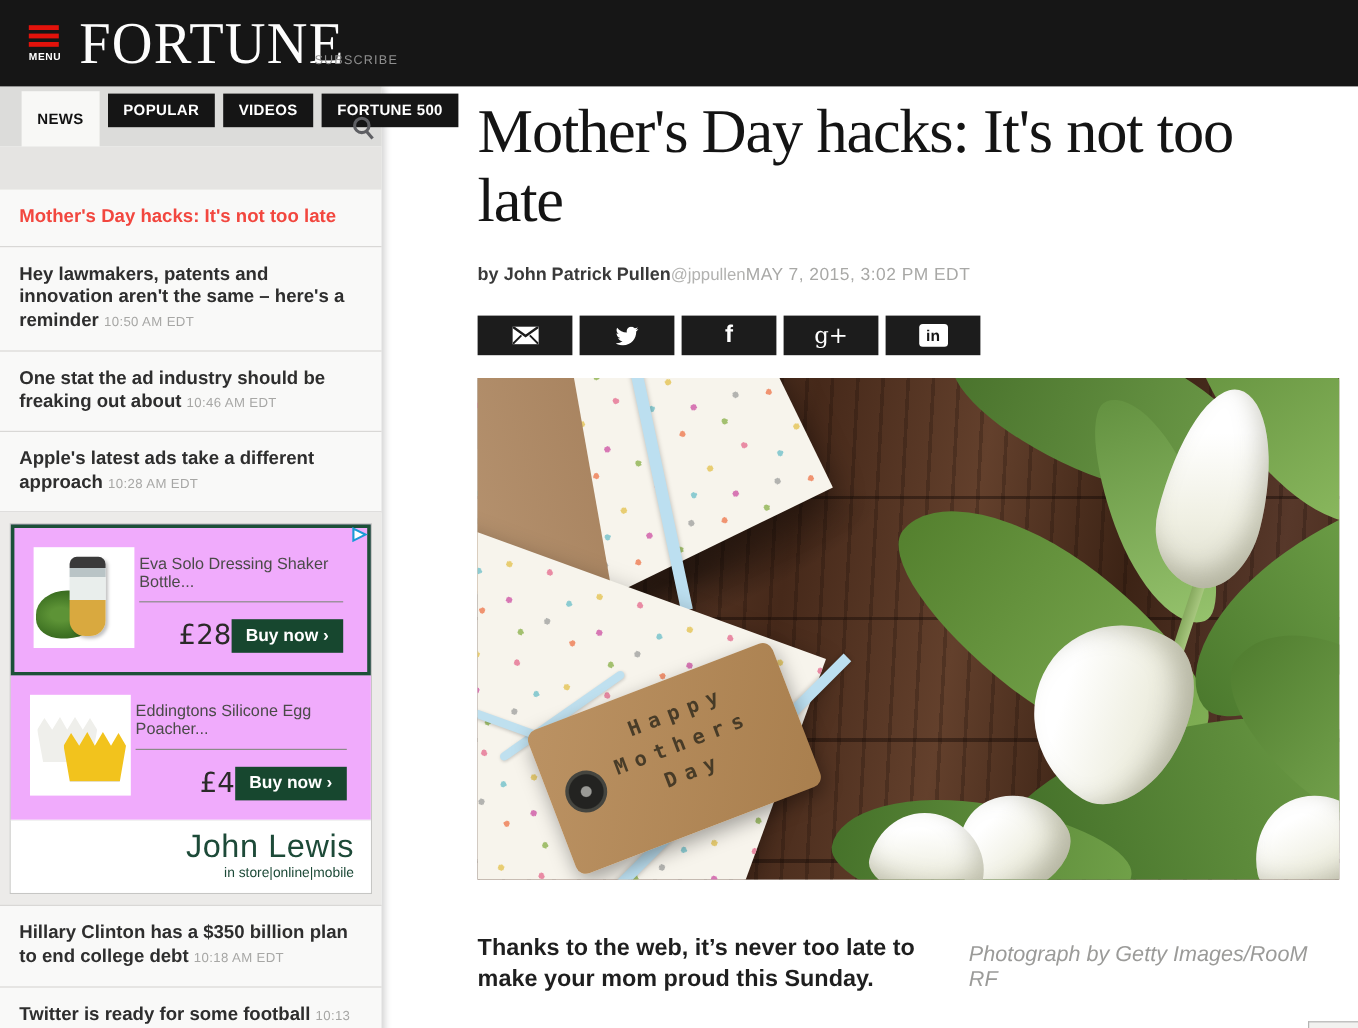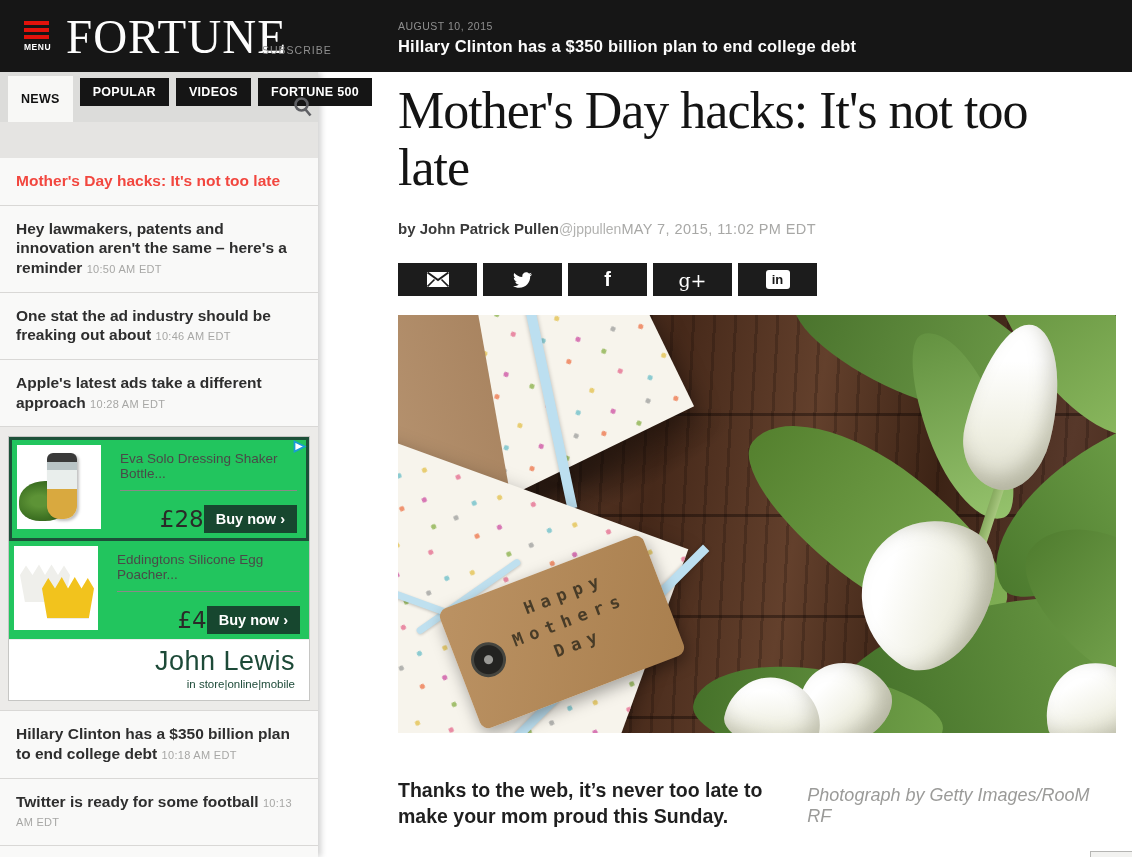--- a/index.html
+++ b/index.html
@@ -15,38 +15,38 @@
   .logo { position:absolute; left:66px; top:8px; color:#fdfdfd; font-family:"Liberation Serif",serif;
           font-size:47px; font-weight:400; letter-spacing:1px; transform:scaleY(1.05); transform-origin:left top; }
   .subscribe { position:absolute; left:262px; top:44px; color:#8f8f8f; font-size:10.5px; letter-spacing:1px; cursor:pointer; }
   .ticker { position:absolute; left:398px; top:20px; width:700px; }
   .ticker-date { color:#8f8f8f; font-size:10.5px; letter-spacing:.5px; }
   .ticker-headline { color:#fcfcfc; font-size:16.5px; font-weight:bold; margin-top:5px; letter-spacing:.2px; cursor:pointer; }
 
   
   .sidebar { position:absolute; left:0; top:72px; width:325px; height:785px; }
   .sidebar-inner { width:318px; min-height:785px; background:#f9f9f8; box-shadow:3px 0 6px rgba(0,0,0,.18); }
-  .tab-area { background:#dcdcda; height:50px; padding:6px 0 0 8px; display:flex; align-items:flex-start; }
+  .tab-area { background:#dcdcda; height:50px; padding:6px 0 0 18px; display:flex; align-items:flex-start; }
   .tab { border:none; background:#151515; color:#fff; font-family:"Liberation Sans",sans-serif;
          font-weight:bold; font-size:12.5px; letter-spacing:.3px; height:28px; padding:0 13px;
          margin-right:7px; cursor:pointer; white-space:nowrap; }
   .tab.active { background:#f8f8f6; color:#111; height:46px; margin-top:-2px; }
   .search-btn { background:none; border:none; height:40px; width:30px; cursor:pointer; padding-top:8px; }
   .tab-gap { background:#e5e4e2; height:36px; }
   .news-item { padding:13px 16px 14px; border-bottom:1px solid #d9d8d6; cursor:pointer; }
   .item-title { font-size:15.5px; font-weight:bold; color:#2e2e2e; line-height:1.27; }
   .item-time { font-size:11px; font-weight:normal; color:#a7a7a5; letter-spacing:.3px; }
   .news-item.active .item-title { color:#f2473f; }
   .news-item.active .item-time { display:block; margin-top:4px; }
 
   
   .ad-item { padding:9px 8px; background:#ecebe9; border-bottom:1px solid #d9d8d6; }
   .ad-box { position:relative; background:#fff; border:1px solid #c6c6c4; }
   .adchoices { position:absolute; top:2px; right:2px; z-index:5; }
-  .ad-product { display:flex; gap:19px; padding:5px; position:relative; background:#22c55e; }
+  .ad-product { display:flex; gap:4px; padding:16px; position:relative; background:#f0abfc; }
   .ad-product.featured { border:3px solid #1c5038; }
   .prod-img { width:84px; height:84px; background:#fff; position:relative; flex:0 0 auto; overflow:hidden; }
   .prod-info { flex:1; padding-top:6px; padding-right:4px; }
   .prod-name { font-size:13.5px; color:#4a4a48; border-bottom:1px solid #8a8a88; padding-bottom:9px; margin-bottom:14px; }
   .prod-row { display:flex; justify-content:flex-end; align-items:center; }
   .prod-price { font-size:23px; color:#2a2a28; font-family:"DejaVu Sans",sans-serif; }
   .buy-btn { background:#17472f; color:#fff; border:none; font-weight:bold; font-size:14.5px;
              padding:6px 12px; cursor:pointer; font-family:"Liberation Sans",sans-serif; }
   
   .ad-product:first-of-type .pi::before { content:""; position:absolute; left:2px; bottom:8px; width:52px; height:40px;
@@ -155,24 +155,20 @@
     <div class="menu-btn">
       <div>
         <div class="menu-bar"></div>
           <div class="menu-bar"></div>
           <div class="menu-bar"></div>
       </div>
       <div class="menu-label">MENU</div>
     </div>
     <div class="logo">FORTUNE</div>
     <div class="subscribe">SUBSCRIBE</div>
-    <div class="ticker">
-      <div class="ticker-date">AUGUST 10, 2015</div>
-      <div class="ticker-headline">Hillary Clinton has a $350 billion plan to end college debt</div>
-    </div>
   </div>
 
   <div class="sidebar">
     <div class="sidebar-inner">
       <div class="tab-area">
 
           <button class="tab active">NEWS</button>
 
           <button class="tab">POPULAR</button>
 
@@ -262,21 +258,21 @@
         </div>
     </div>
   </div>
 
   <div class="article">
     <h1 class="article-title">Mother's Day hacks: It's not too late</h1>
 
     <div class="byline">
       <span class="by-author"><span>by</span> <span>John Patrick Pullen</span></span>
       <span class="handle">@jppullen</span>
-      <span class="pub-date">MAY 7, 2015, 11:02 PM EDT</span>
+      <span class="pub-date">MAY 7, 2015, 3:02 PM EDT</span>
     </div>
 
     <div class="share-row">
       <button class="share-btn">
         <svg width="22" height="15" viewBox="0 0 22 15">
           <rect width="22" height="15" fill="#fff"></rect>
           <path d="M0.5 0.5 L11 8 L21.5 0.5" fill="none" stroke="#1c1c1c" stroke-width="2"></path>
           <path d="M0.5 14.5 L7.5 7.5 M21.5 14.5 L14.5 7.5" fill="none" stroke="#1c1c1c" stroke-width="1.6"></path>
         </svg>
       </button>

